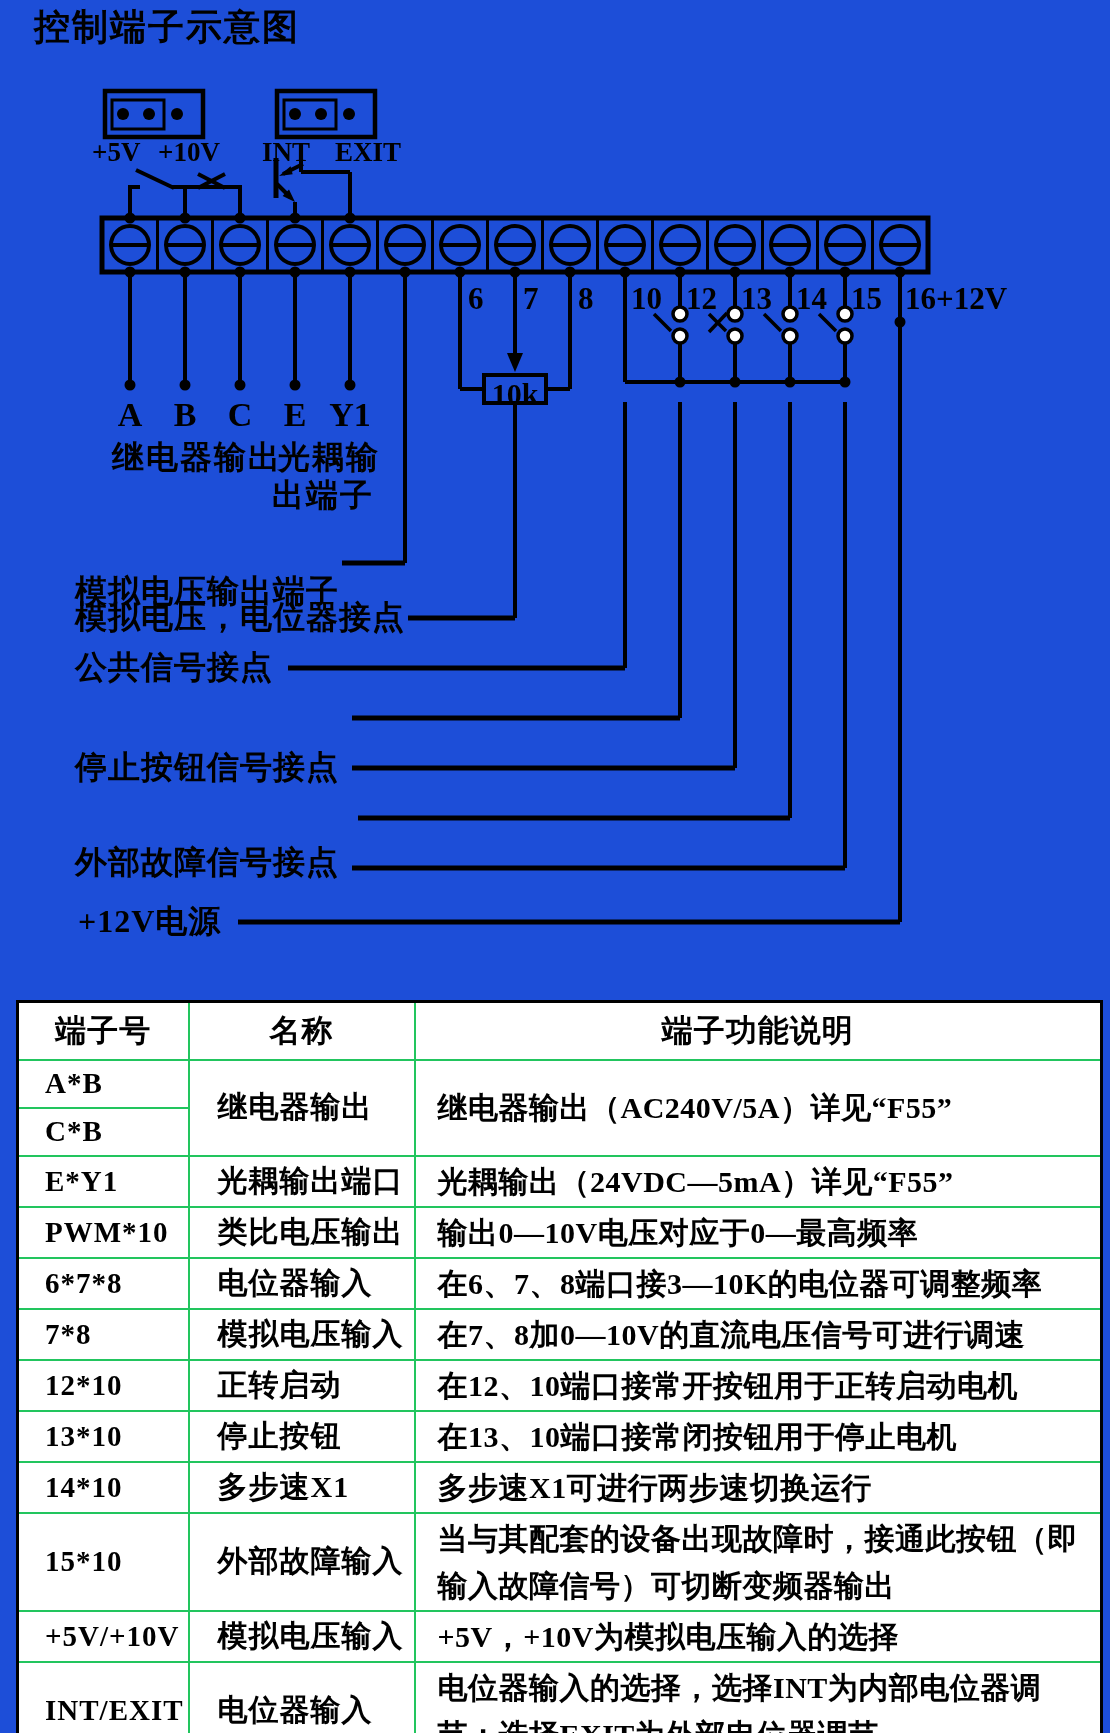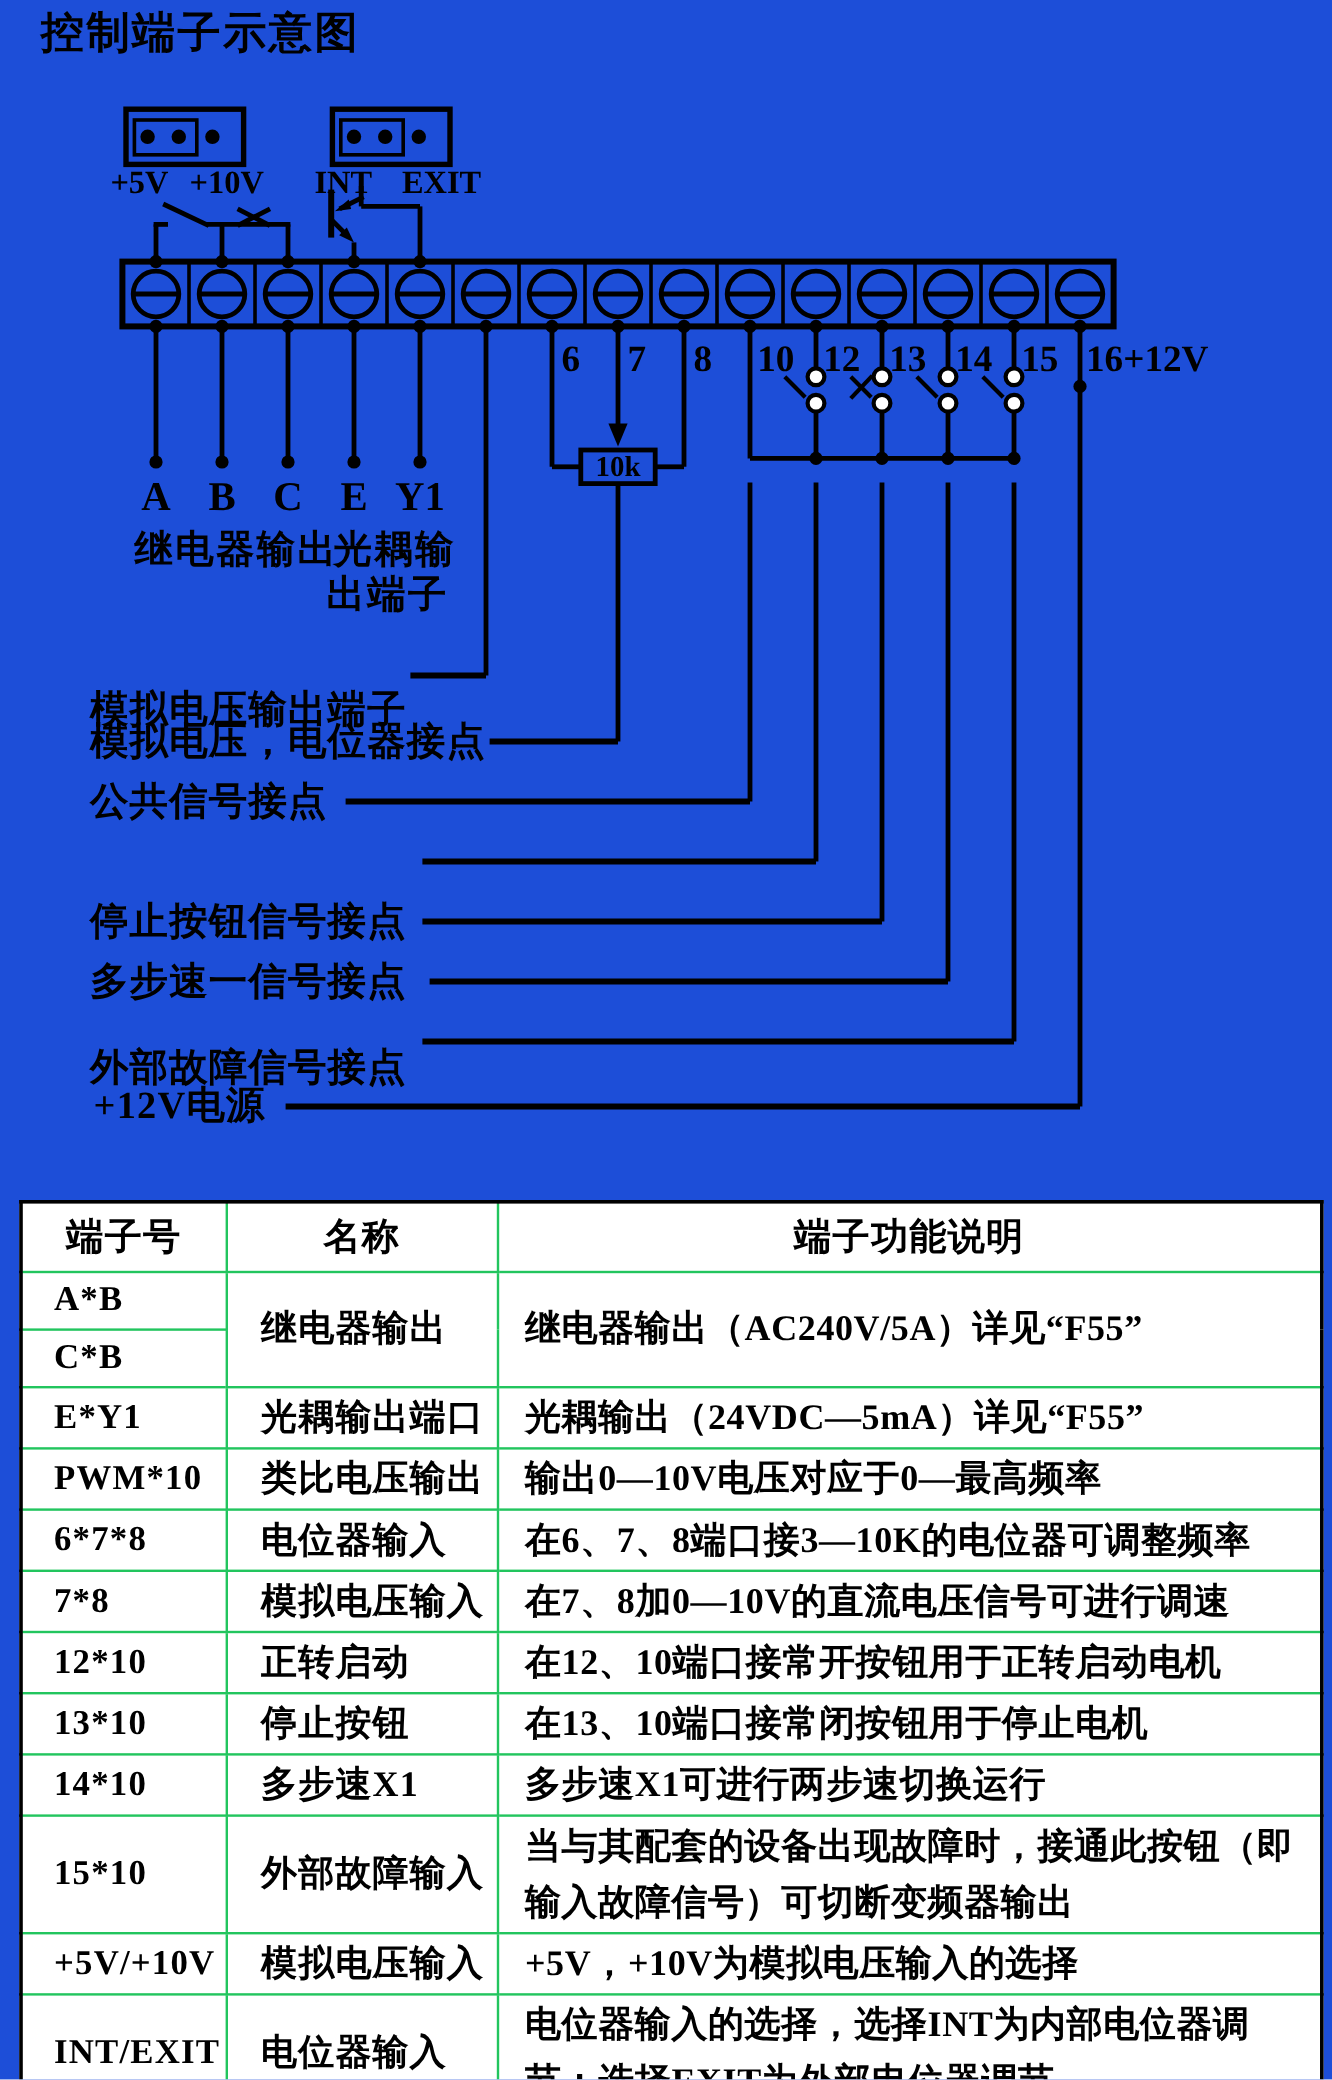--- a/index.html
+++ b/index.html
@@ -12,24 +12,24 @@
   .j-5v{left:92px;} .j-10v{left:158px;} .j-int{left:262px;} .j-exit{left:335px;}
   .tletter{top:396px;font-size:34px;transform:translateX(-50%);}
   .tl-a{left:130px;} .tl-b{left:185px;} .tl-c{left:240px;} .tl-e{left:295px;} .tl-y1{left:350px;}
   .grp{font-size:32px;letter-spacing:2px;}
   .g-relay{left:112px;top:440px;}
   .g-opto1{left:278px;top:440px;}
   .g-opto2{left:272px;top:478px;}
   .tnum{top:282px;font-size:31px;}
   .n6{left:468px;} .n7{left:523px;} .n8{left:578px;} .n10{left:631px;}
   .n12{left:686px;} .n13{left:741px;} .n14{left:796px;} .n15{left:851px;} .n16{left:905px;}
-  .res{left:484px;top:377px;width:62px;text-align:center;font-size:24px;}
+  .res{left:484px;top:377px;width:62px;text-align:center;font-size:30px;}
   .sig{left:75px;font-size:32px;letter-spacing:1px;}
   .s0{top:574px;} .s1{top:600px;} .s2{top:650px;} .s3{top:700px;}
-  .s4{top:750px;} .s5{top:800px;} .s6{top:872px;} .s7{top:904px;left:78px;font-family:Liberation Serif, serif;}
+  .s4{top:750px;} .s5{top:800px;} .s6{top:847px;font-family:Liberation Mono, monospace;} .s7{top:904px;left:78px;font-family:Liberation Serif, serif;}
   table.termtable{position:absolute;left:16px;top:1000px;border-collapse:collapse;
                   border:3px solid #000;background:#fff;table-layout:fixed;}
   .termtable th,.termtable td{border:2px solid #22c55e;font-weight:bold;vertical-align:middle;
                   font-family:"Liberation Serif","DejaVu Serif",serif;}
   .termtable th{font-size:31px;text-align:center;letter-spacing:1px;}
   .termtable td.c1{font-size:29px;padding-left:26px;letter-spacing:1px;}
   .termtable td.c2{font-size:30px;padding-left:28px;letter-spacing:1px;}
   .termtable td.c3{font-size:30px;padding-left:22px;letter-spacing:0.5px;line-height:47px;}
   tr.hh{height:58px;} tr.hs{height:48px;} tr.hd{height:96px;}
 </style>
@@ -235,21 +235,20 @@
   <div class="lbl tnum n14">14</div>
   <div class="lbl tnum n15">15</div>
   <div class="lbl tnum n16">16+12V</div>
 
   <div class="lbl res">10k</div>
 
   <div class="lbl sig s0">模拟电压输出端子</div>
   <div class="lbl sig s1">模拟电压，电位器接点</div>
   <div class="lbl sig s2">公共信号接点</div>
   <div class="lbl sig s4">停止按钮信号接点</div>
-  <div class="lbl sig s5">多步速一信号接点</div>
   <div class="lbl sig s6">外部故障信号接点</div>
   <div class="lbl sig s7">+12V电源</div>
 
   <table class="termtable">
     <colgroup>
         <col style="width:171px">
         <col style="width:226px">
         <col style="width:687px">
       </colgroup>
     <tbody>

